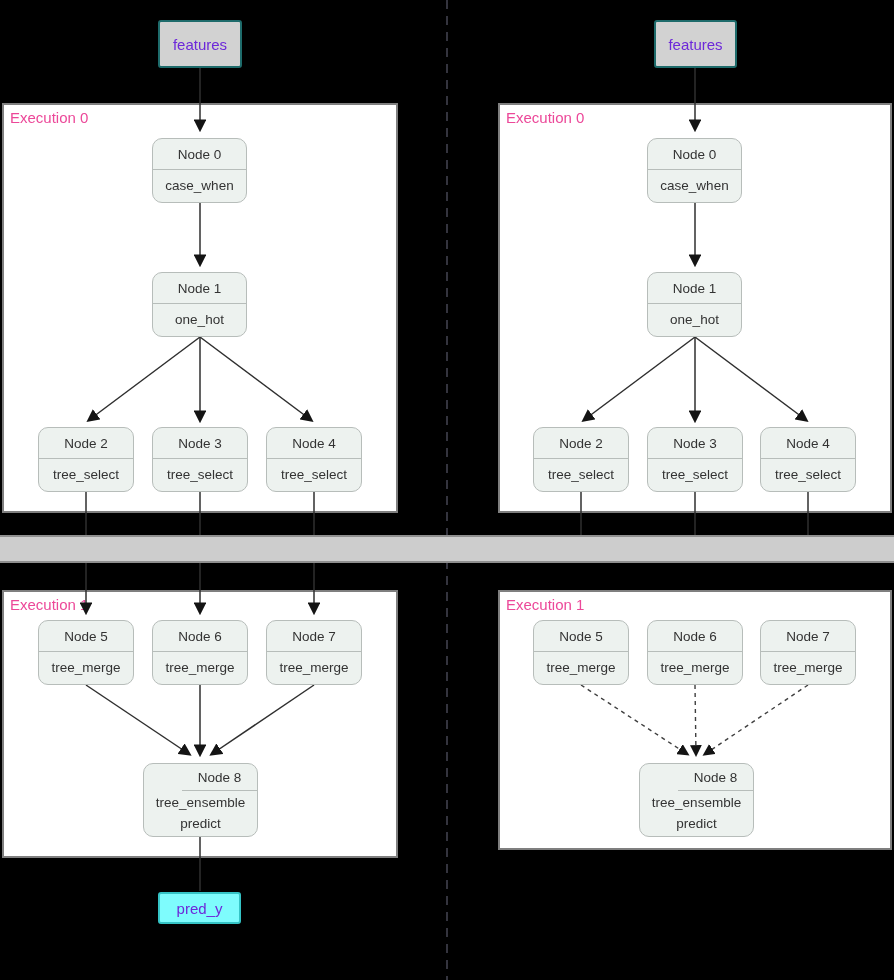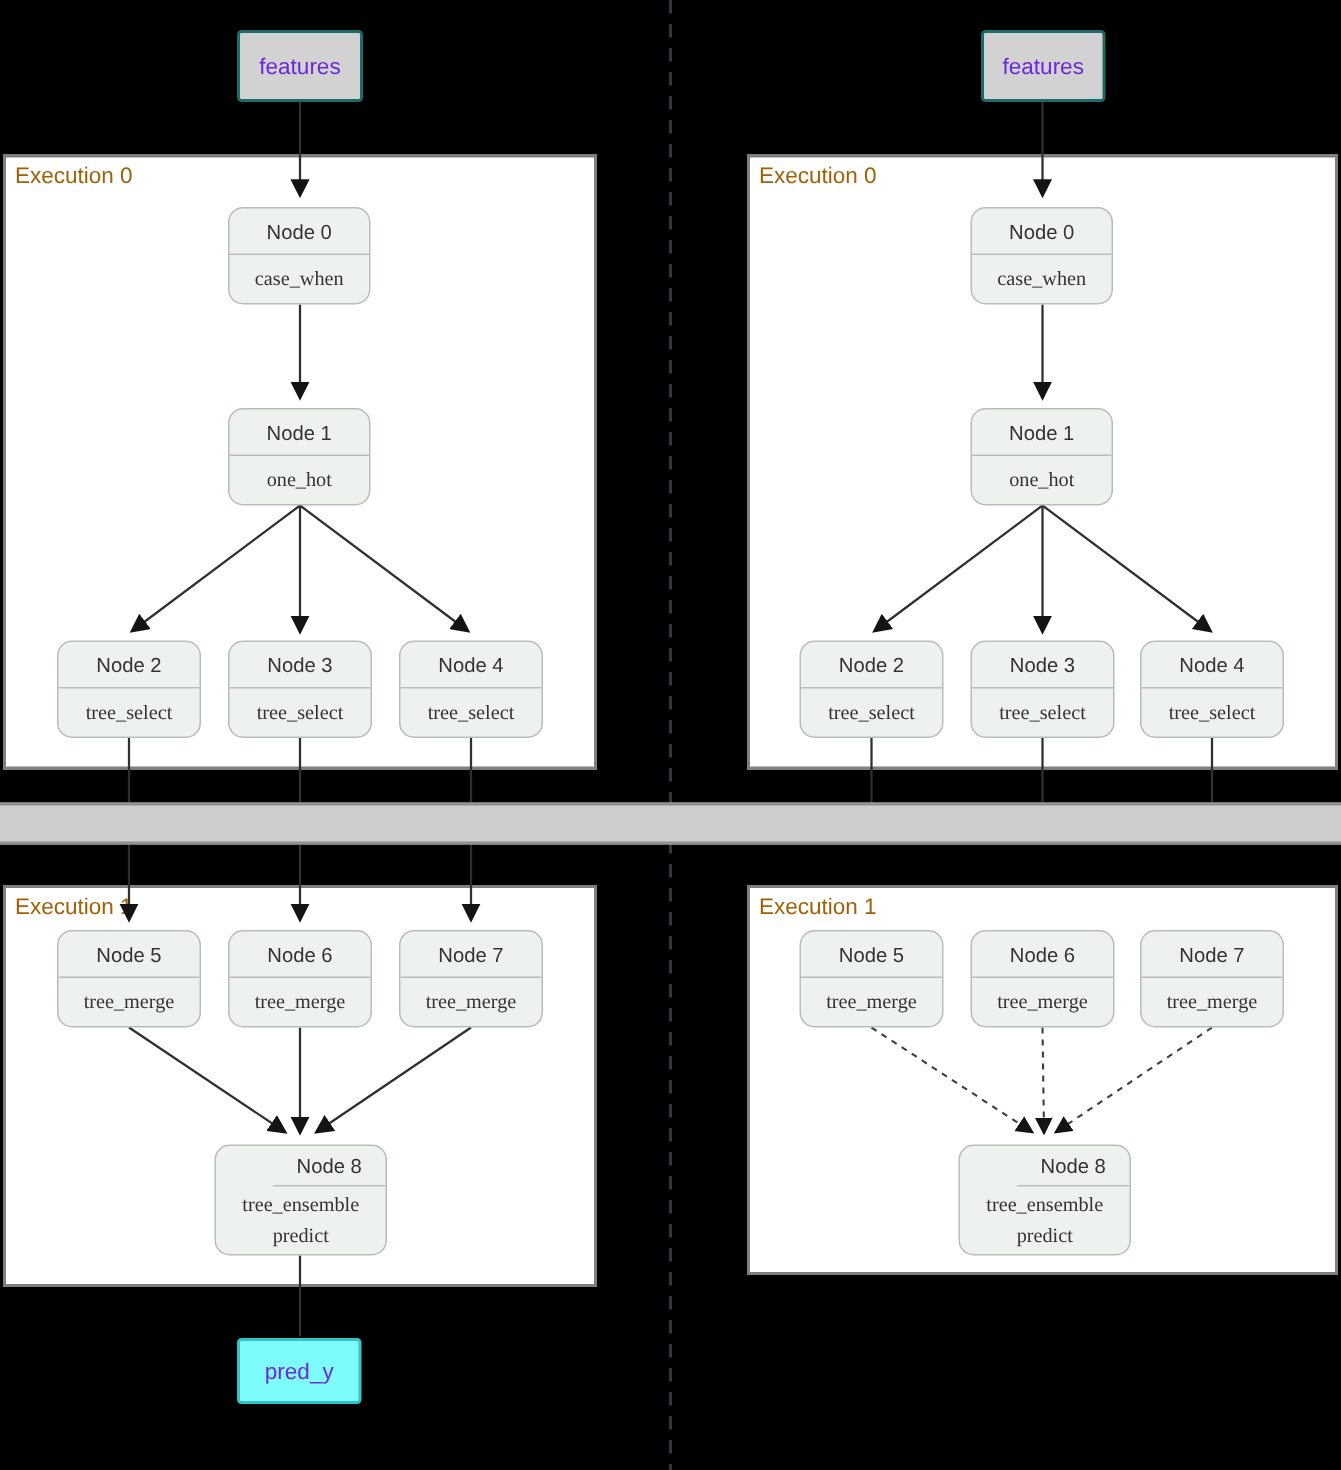--- a/index.html
+++ b/index.html
@@ -14,41 +14,41 @@
   body{
     width:894px;height:980px;position:relative;overflow:hidden;
     background:var(--bg);
     font-family:"Liberation Sans", sans-serif;
   }
   .panel{
     position:absolute;background:var(--panel-fill);
     border:2px solid var(--panel-border);box-sizing:border-box;z-index:1;
   }
   .panel-label{
-    position:absolute;left:8px;top:6px;font-size:15px;color:#a16207;z-index:3;
+    position:absolute;left:8px;top:6px;font-size:15px;color:#ec4899;z-index:3;
   }
   .barrier{
     position:absolute;left:0;top:535px;width:894px;height:28px;
     background:var(--barrier-fill);border-top:2px solid var(--barrier-border);
     border-bottom:2px solid var(--barrier-border);box-sizing:border-box;z-index:6;
   }
   svg.wires{position:absolute;left:0;top:0;z-index:5;}
   .node{
     position:absolute;background:var(--node-fill);
     border:1.5px solid var(--node-border);border-radius:10px;
     box-sizing:border-box;display:flex;flex-direction:column;
     font-size:13.5px;color:var(--node-text);z-index:10;overflow:hidden;
   }
   .node-title{
     flex:0 0 30px;display:flex;align-items:center;justify-content:center;
     border-bottom:1.5px solid var(--node-border);
   }
   .node-op{
     flex:1 1 auto;display:flex;align-items:center;justify-content:center;
-    flex-direction:column;line-height:1.5;font-family:Liberation Serif, serif;
+    flex-direction:column;line-height:1.5;
   }
   .node.tall .node-title{flex:0 0 26px;margin-left:38px;}
   .io-box{
     position:absolute;display:flex;align-items:center;justify-content:center;
     font-size:15px;color:#6d28d9;box-sizing:border-box;z-index:10;border-radius:3px;
   }
   .features{
     background:var(--features-fill);border:2px solid var(--features-border);
   }
   .pred{
@@ -119,21 +119,21 @@
 <div class="panel-label" style="left:506px;top:596px;">Execution 1</div>
 
 <div class="barrier"></div>
 
 <div class="io-box features" style="left:158px;top:20px;width:84px;height:48px;">
   <span>features</span>
 </div>
 <div class="io-box features" style="left:654px;top:20px;width:83px;height:48px;">
   <span>features</span>
 </div>
-<div class="io-box pred" style="left:158px;top:892px;width:83px;height:44px;">
+<div class="io-box pred" style="left:158px;top:892px;width:83px;height:32px;">
   <span>pred_y</span>
 </div>
 
 <div class="node" style="left:152px;top:138px;width:95px;height:65px;">
   <div class="node-title">Node 0</div>
   <div class="node-op">case_when</div>
 </div>
 <div class="node" style="left:152px;top:272px;width:95px;height:65px;">
   <div class="node-title">Node 1</div>
   <div class="node-op">one_hot</div>

